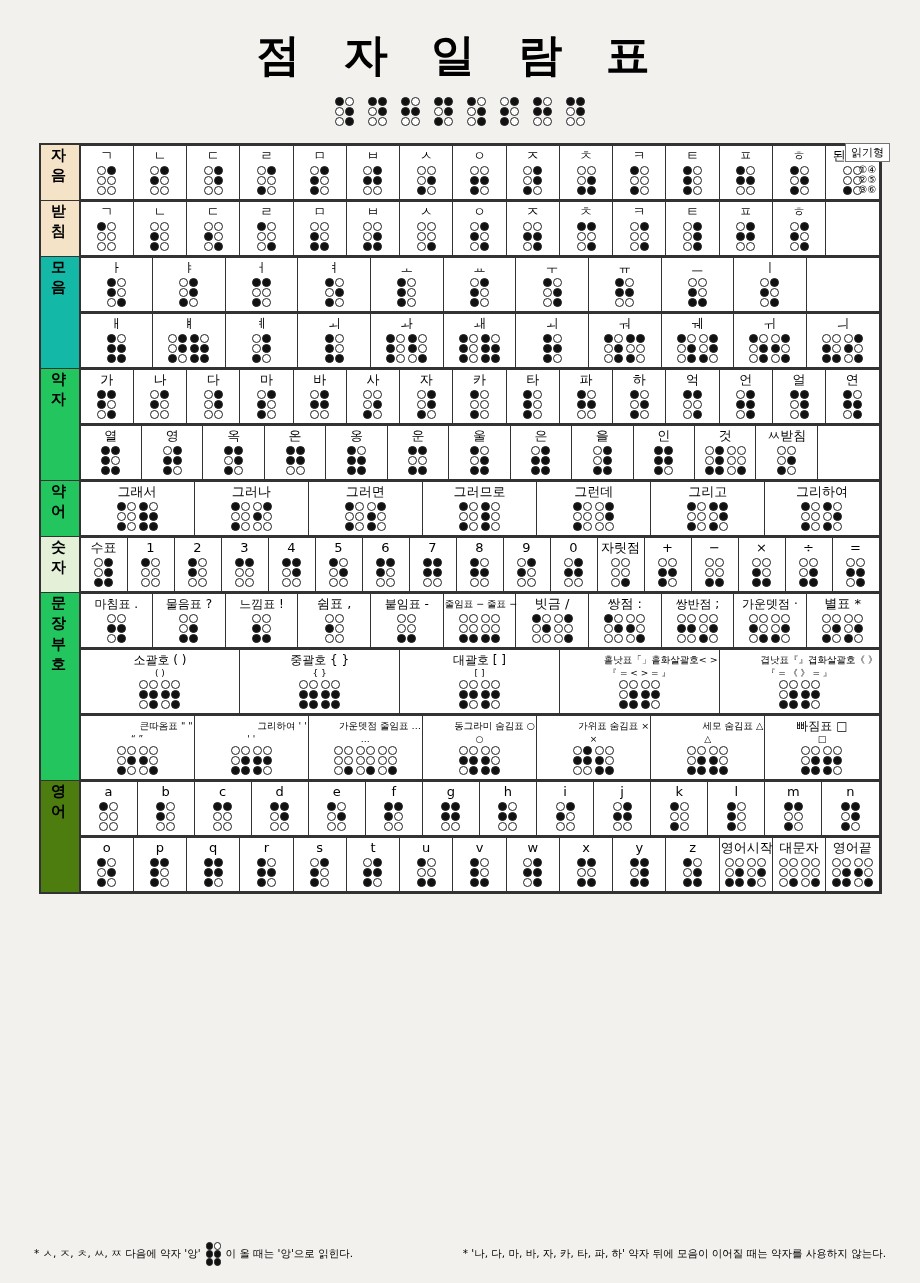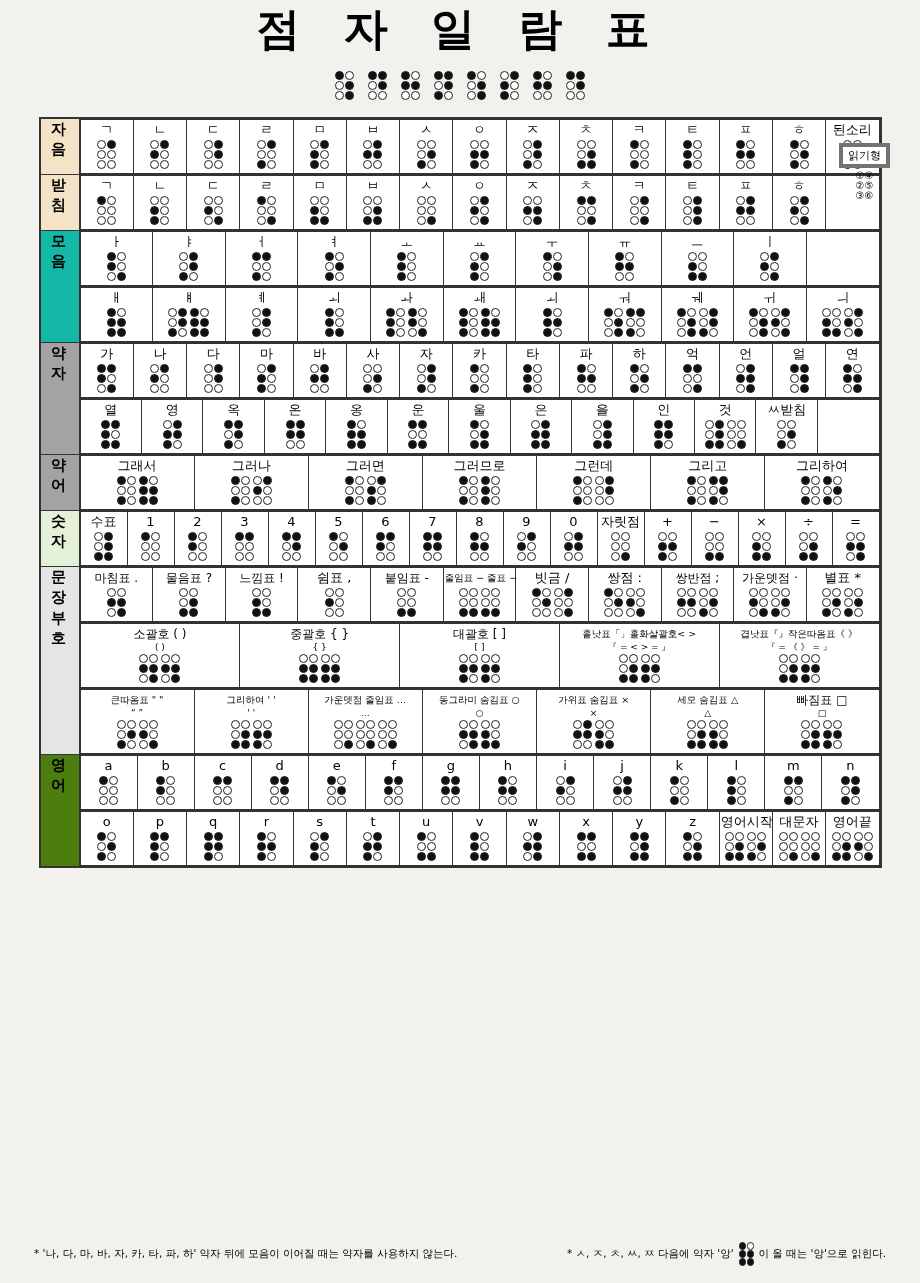--- a/index.html
+++ b/index.html
@@ -9,32 +9,33 @@
     font-family:"DejaVu Sans","Liberation Sans",sans-serif;
     color:#000;
     position:relative;
     overflow:hidden;
   }
   #title{
     text-align:center;
     font-size:44px;
     font-weight:bold;
     letter-spacing:14px;
+    padding-top:26px;
     font-family:"DejaVu Serif","Liberation Serif",serif;
   }
   #titleBraille{
     display:flex;justify-content:center;gap:14px;margin-top:12px;height:46px;
   }
   #legend{
     position:absolute;right:30px;top:143px;
     text-align:center;
     font-size:11px;
   }
   #legend .box{
-    border:4px solid #737373;background:#fff;padding:1px 5px;display:inline-block;font-size:11px;
+    border:1px solid #737373;background:#fff;padding:1px 5px;display:inline-block;font-size:11px;
   }
   #legend .dots{margin-top:3px;line-height:10px;font-size:10px;font-style:italic;}
   table.main{
     border-collapse:collapse;
     margin:0 auto;
     width:843px;
     table-layout:fixed;
     background:#fff;
     border:2px solid #333;
   }
@@ -47,36 +48,36 @@
     width:38px;
     text-align:center;
     font-size:15px;
     font-weight:bold;
     letter-spacing:2px;
     vertical-align:middle;
     line-height:1.35;
   }
   .lbl-cons{background:#f5e3c8;}
   .lbl-vowel{background:#14b8a6;}
-  .lbl-abbr{background:#a3a3a3;font-family:Liberation Serif, serif;}
+  .lbl-abbr{background:#22c55e;font-family:Liberation Serif, serif;}
   .lbl-num{background:#e4f0d8;margin-left:32px;}
-  .lbl-punc{background:#e5e5e5;}
+  .lbl-punc{background:#22c55e;}
   .lbl-eng{background:#4d7c0f;}
   .cell{
     padding:2px 1px 4px 1px;
     text-align:center;
   }
   .cellhead{
     font-size:13px;
     line-height:16px;
     white-space:nowrap;
     font-family:"DejaVu Sans","Liberation Sans",sans-serif;
   }
   .cellhead.sm{font-size:12px;}
-  .cellhead.xs{font-size:9.5px;}
+  .cellhead.xs{font-size:9.5px;text-align:right;}
   .braillewrap{
     display:flex;justify-content:center;align-items:flex-start;gap:3px;margin-top:2px;
   }
   .braille{
     display:grid;
     grid-template-columns:9px 9px;
     grid-auto-rows:9px;
     gap:1px;
   }
   .braille i{
@@ -2239,21 +2240,21 @@
                         <i class="on"></i>
                         <i class="on"></i>
                         <i class="on"></i>
                         <i></i>
                       </span>
                     </div>
                   </div>
                 </td>
                 <td>
                   <div class="cell">
-                    <div class="cellhead xs">겹낫표『』작은따옴표《 》</div>
+                    <div class="cellhead xs">겹낫표『』겹화살괄호《 》</div>
                     <div class="sub">『 = 《   》 = 』</div>
                     <div class="braillewrap">
                       <span class="braille">
                         <i></i>
                         <i></i>
                         <i></i>
                         <i class="on"></i>
                         <i class="on"></i>
                         <i class="on"></i>
                       </span>
@@ -2936,30 +2937,30 @@
                 </td>
               </tr>
             </tbody>
           </table>
         </td>
   </tr>
 </tbody>
   </table>
 
 <div class="noteline">
-  <div class="n">
-      <span>* '나, 다, 마, 바, 자, 카, 타, 파, 하' 약자 뒤에 모음이 이어질 때는 약자를 사용하지 않는다.</span>
-    </div>
   <div class="n">
     <span>* ㅅ, ㅈ, ㅊ, ㅆ, ㅉ 다음에 약자 '앙'</span>
     <span class="note-b" id="noteBraille">
         <span class="tiny-braille">
           <i class="on"></i>
           <i></i>
           <i class="on"></i>
           <i class="on"></i>
           <i class="on"></i>
           <i class="on"></i>
         </span>
       </span>
     <span>이 올 때는 '앙'으로 읽힌다.</span>
   </div>
+  <div class="n">
+      <span>* '나, 다, 마, 바, 자, 카, 타, 파, 하' 약자 뒤에 모음이 이어질 때는 약자를 사용하지 않는다.</span>
+    </div>
 </div>
 
 </body></html>

